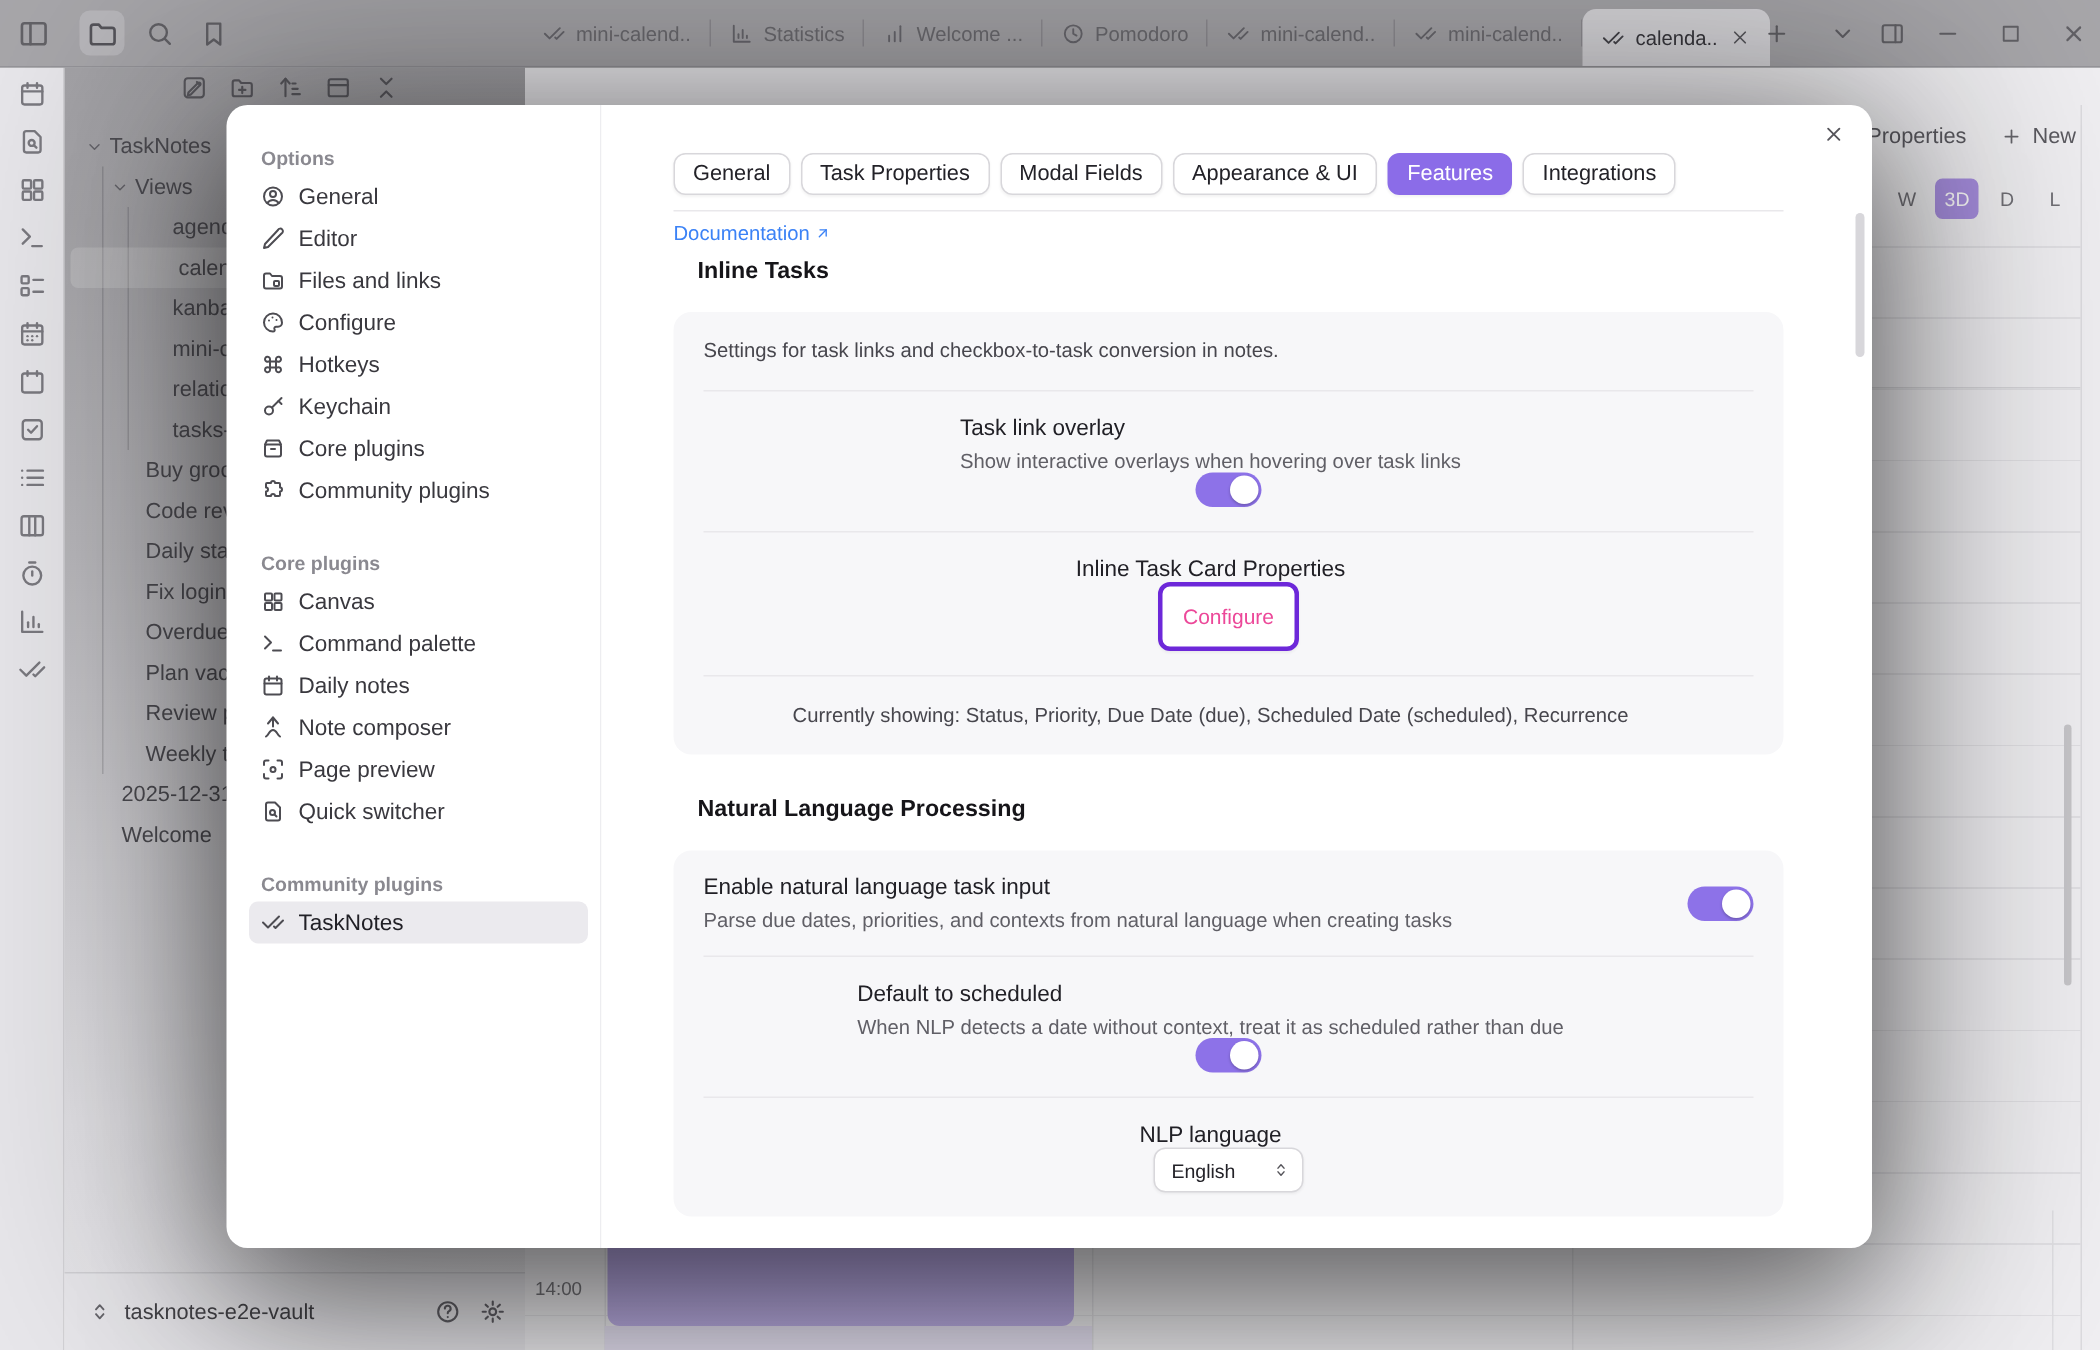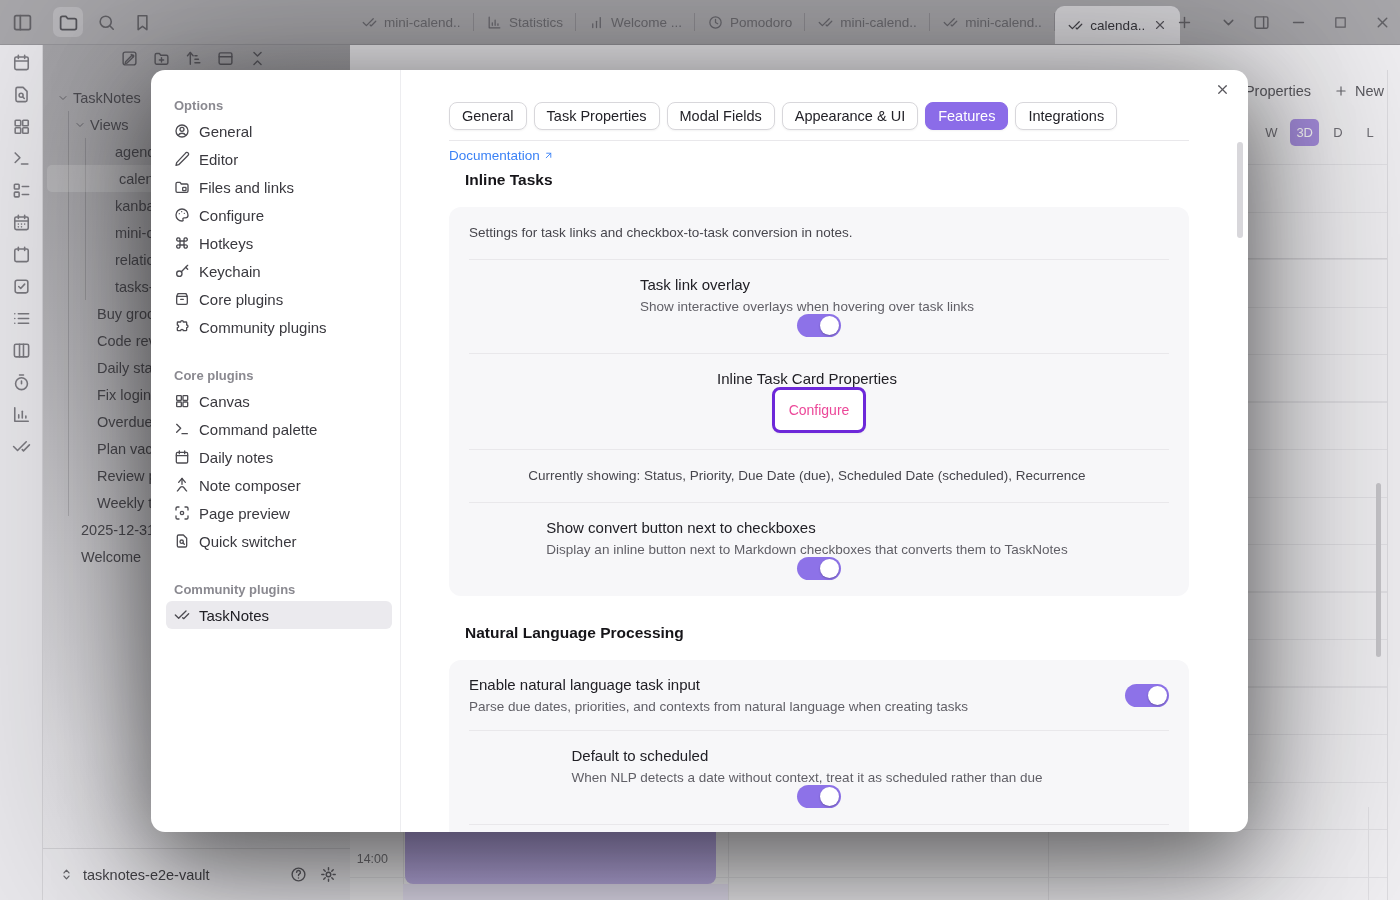--- a/index.html
+++ b/index.html
@@ -798,33 +798,20 @@
             <div class="srow-main">
 
               <div class="srow-text">Currently showing: Status, Priority, Due Date (due), Scheduled Date (scheduled), Recurrence</div>
             </div>
             <div class="srow-ctl">
               
               
               
             </div>
           </div>
-          <div class="srow">
-            <div class="srow-main">
-              <div class="srow-title">Show convert button next to checkboxes</div>
-              <div class="srow-desc">Display an inline button next to Markdown checkboxes that converts them to TaskNotes</div>
-
-            </div>
-            <div class="srow-ctl">
-              <div class="toggle">
-                <div class="knob"></div>
-              </div>
-
-            </div>
-          </div>
         </div>
 
       <div class="h-section second">Natural Language Processing</div>
       <div class="scard">
 
           <div class="srow">
             <div class="srow-main">
               <div class="srow-title">Enable natural language task input</div>
               <div class="srow-desc">Parse due dates, priorities, and contexts from natural language when creating tasks</div>
 

